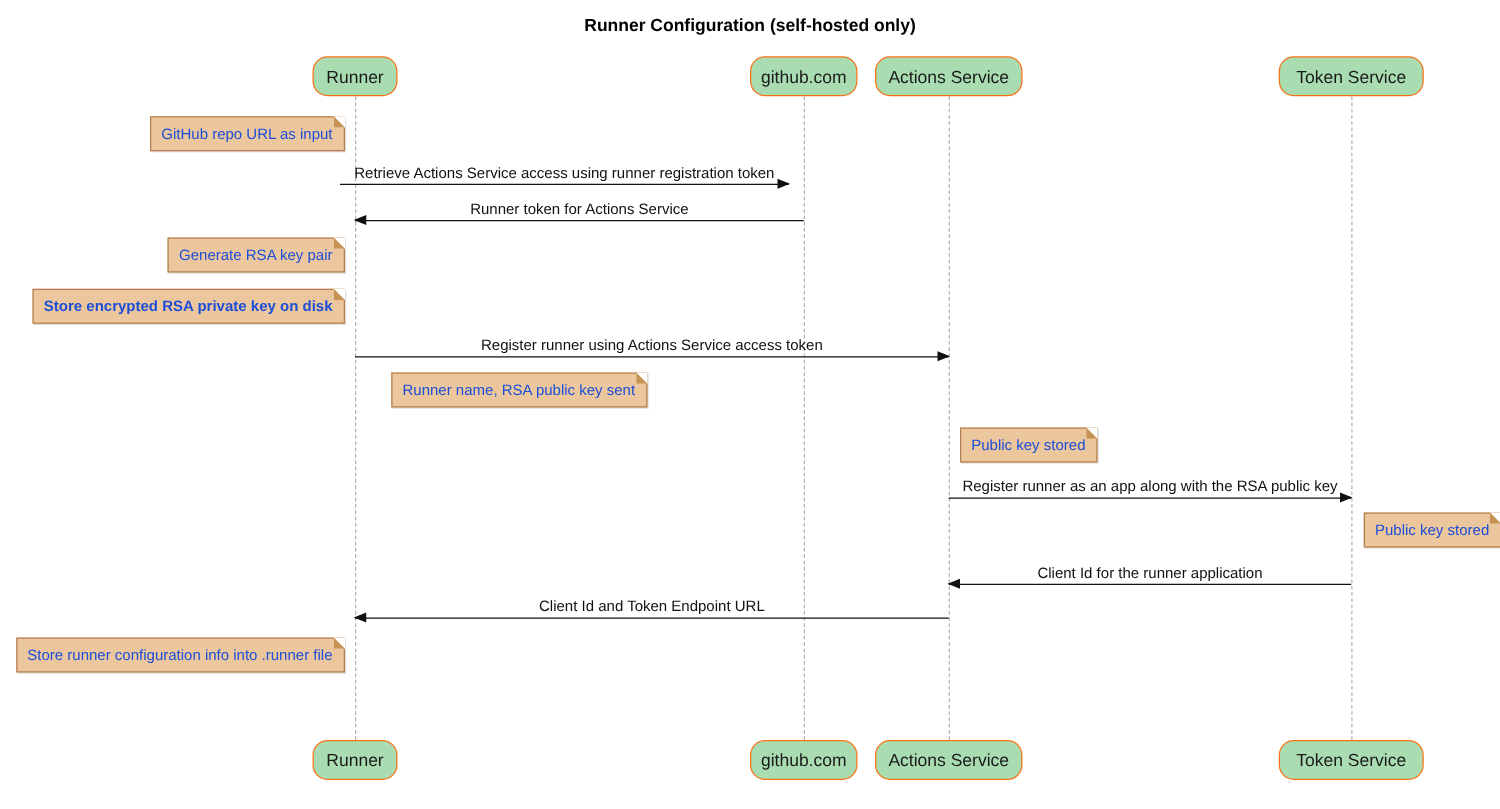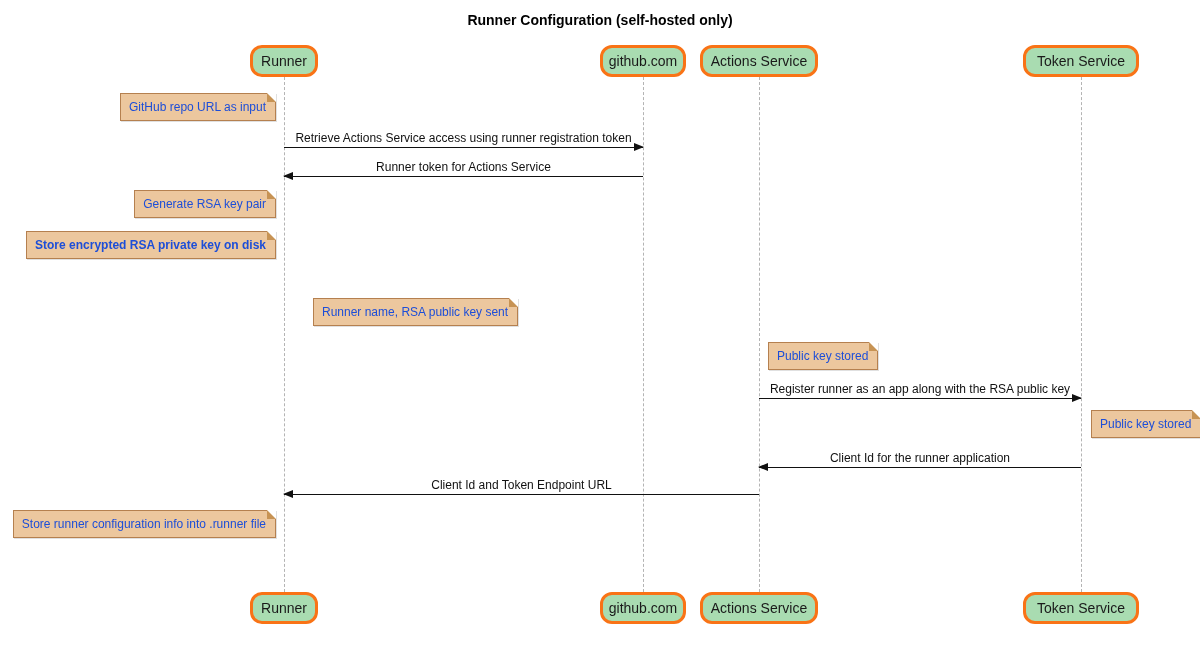--- a/index.html
+++ b/index.html
@@ -17,21 +17,21 @@
     text-align:center;
     font-size:14px; font-weight:bold; color:#000;
   }
   .lifeline {
     position:absolute; top:77px; height:515px; width:0;
     border-left:1px dashed #b4b4b4;
   }
   .participant {
     position:absolute; height:32px;
     background:#A9DCB1;
-    border:3px solid #f97316;
+    border:1px solid #f97316;
     border-radius:12px;
     display:flex; align-items:center; justify-content:center;
     font-size:14px; color:#1a1a1a;
   }
   .note {
     position:absolute;
     background:#ECC79E;
     border:1px solid #B5804F;
     font-size:12px; color:#1d4ed8;
     padding:6px 9px 6px 8px;
@@ -109,34 +109,40 @@
   </div>
   <div class="note" style="left:1091px; top:410px;">
     <span>Public key stored</span>
     <span class="fold"></span>
   </div>
   <div class="note" style="right:924px; top:510px;">
     <span>Store runner configuration info into .runner file</span>
     <span class="fold"></span>
   </div>
 
-  <div class="msg" style="left:284px; top:131px; width:359px;">
+  <div class="msg" style="left:272px; top:131px; width:359px;">
     <div class="msg-label">Retrieve Actions Service access using runner registration token</div>
     <div class="msg-line">
       <span class="arrowhead right"></span>
     </div>
   </div>
 
   <div class="msg" style="left:284px; top:160px; width:359px;">
     <div class="msg-label">Runner token for Actions Service</div>
     <div class="msg-line">
       <span class="arrowhead left"></span>
     </div>
   </div>
 
+  <div class="msg" style="left:284px; top:269px; width:475px;">
+    <div class="msg-label">Register runner using Actions Service access token</div>
+    <div class="msg-line">
+      <span class="arrowhead right"></span>
+    </div>
+  </div>
 
   <div class="msg" style="left:759px; top:451px; width:322px;">
     <div class="msg-label">Client Id for the runner application</div>
     <div class="msg-line">
       <span class="arrowhead left"></span>
     </div>
   </div>
 
   <div class="msg" style="left:759px; top:382px; width:322px;">
     <div class="msg-label">Register runner as an app along with the RSA public key</div>

